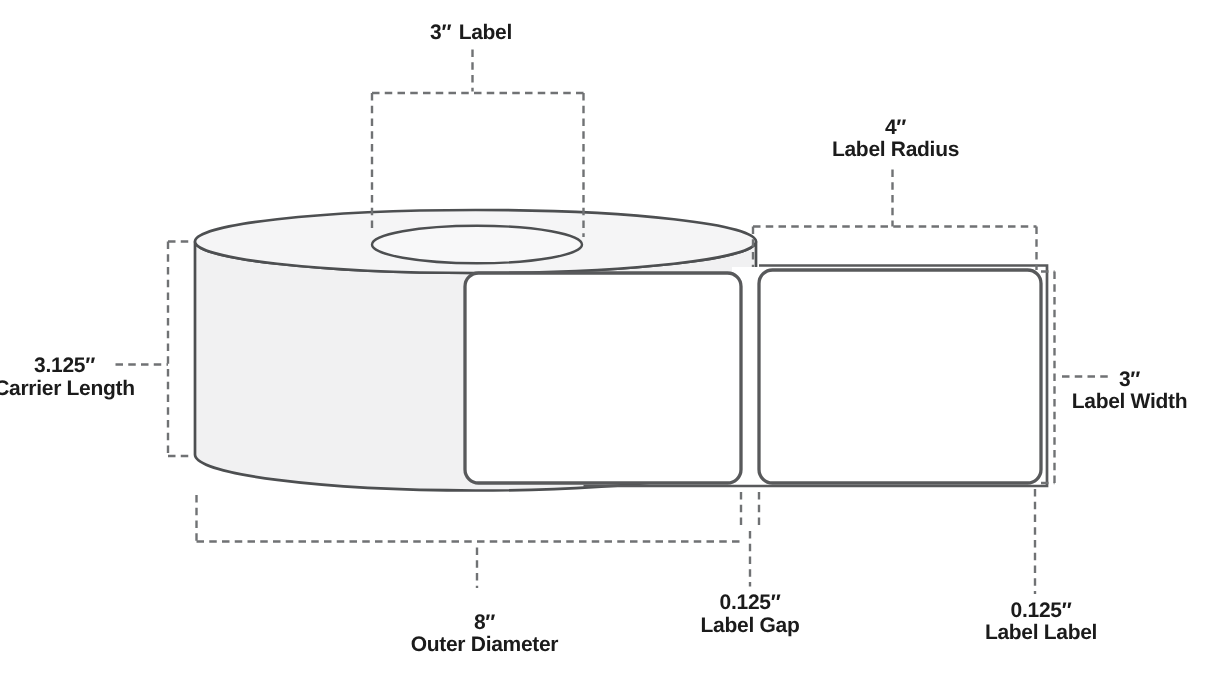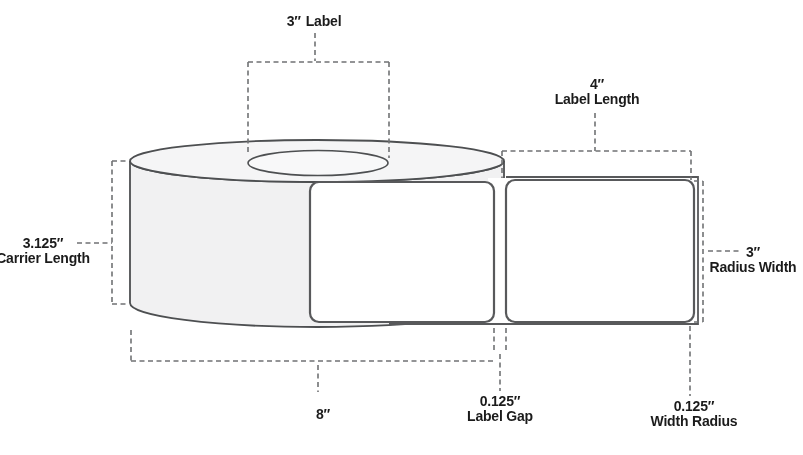--- a/index.html
+++ b/index.html
@@ -96,40 +96,41 @@
     </g>
   </svg>
 
   <div class="ann ann-row" style="left:314px;top:13px">
     <span class="v">3″</span>
     <span class="l">Label</span>
   </div>
 
   <div class="ann" style="left:597px;top:77px">
     <span class="line">4″</span>
-    <span class="line">Label Length</span>
+    <span class="line">Label Radius</span>
   </div>
 
   <div class="ann" style="left:43px;top:236px">
     <span class="line">3.125″</span>
     <span class="line">Carrier Length</span>
   </div>
 
   <div class="ann" style="left:753px;top:245px">
     <span class="line">3″</span>
-    <span class="line">Radius Width</span>
+    <span class="line">Label Width</span>
   </div>
 
   <div class="ann" style="left:323px;top:407px">
     <span class="line">8″</span>
+    <span class="line">Outer Diameter</span>
   </div>
 
   <div class="ann" style="left:500px;top:394px">
     <span class="line">0.125″</span>
     <span class="line">Label Gap</span>
   </div>
 
   <div class="ann" style="left:694px;top:399px">
     <span class="line">0.125″</span>
-    <span class="line">Width Radius</span>
+    <span class="line">Label Label</span>
   </div>
 
 </div>
 
 </body></html>

